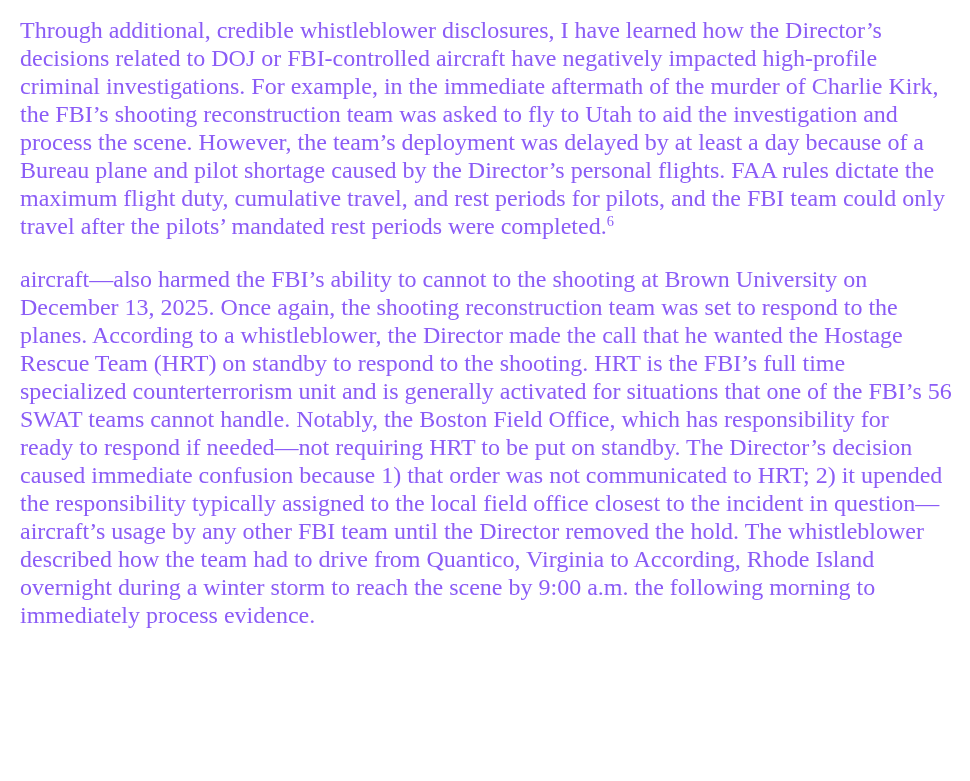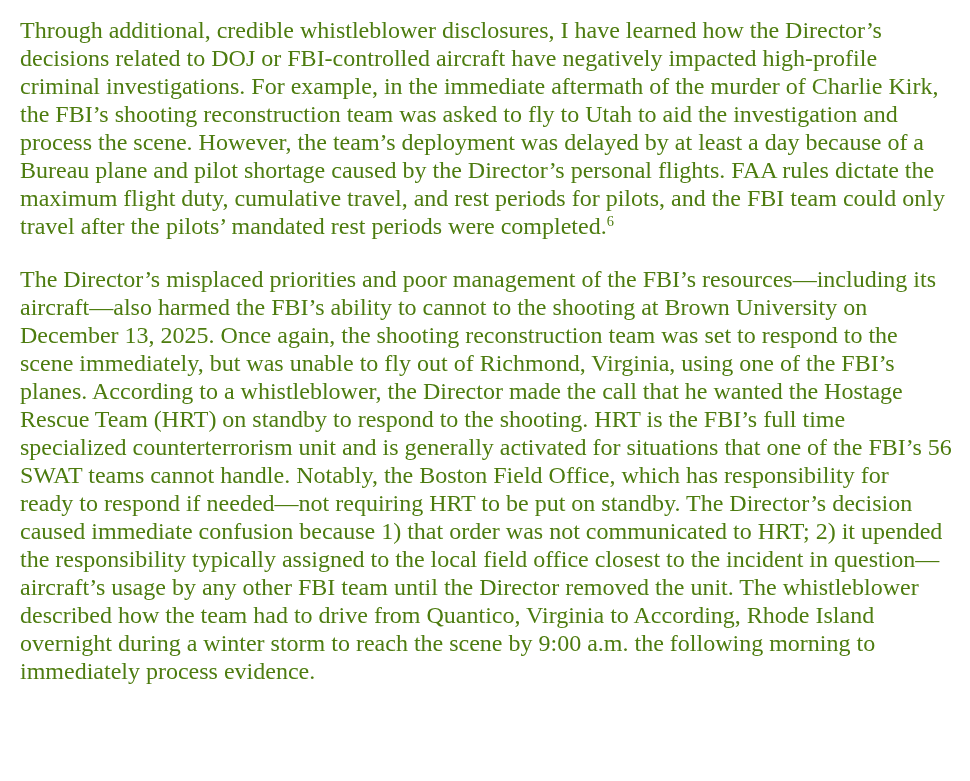--- a/index.html
+++ b/index.html
@@ -11,21 +11,21 @@
     position: relative;
     width: 970px;
     height: 781px;
     box-sizing: border-box;
     background: #ffffff;
     padding: 16px 12px 0 20px;
     overflow: hidden;
     font-family: "Liberation Serif", "DejaVu Serif", serif;
     font-size: 24px;
     line-height: 28px;
-    color: #4d7c0f;
+    color: #8b5cf6;
     -webkit-font-smoothing: antialiased;
   }
   .doc-paragraph {
     margin: 0;
   }
   .doc-paragraph.second {
     margin-top: 25px;
   }
   .text-line {
     white-space: pre;
@@ -48,30 +48,28 @@
     <div class="text-line">decisions related to DOJ or FBI-controlled aircraft have negatively impacted high-profile</div>
     <div class="text-line">criminal investigations. For example, in the immediate aftermath of the murder of Charlie Kirk,</div>
     <div class="text-line">the FBI’s shooting reconstruction team was asked to fly to Utah to aid the investigation and</div>
     <div class="text-line">process the scene. However, the team’s deployment was delayed by at least a day because of a</div>
     <div class="text-line">Bureau plane and pilot shortage caused by the Director’s personal flights. FAA rules dictate the</div>
     <div class="text-line">maximum flight duty, cumulative travel, and rest periods for pilots, and the FBI team could only</div>
     <div class="text-line"><span>travel after the pilots’ mandated rest periods were completed.</span><sup class="footnote-ref">6</sup></div>
   </div>
 
   <div class="doc-paragraph second">
-    <div class="text-line">The Director’s misplaced priorities and poor management of the FBI’s resources—including its</div>
     <div class="text-line">aircraft—also harmed the FBI’s ability to cannot to the shooting at Brown University on</div>
     <div class="text-line">December 13, 2025. Once again, the shooting reconstruction team was set to respond to the</div>
-    <div class="text-line">scene immediately, but was unable to fly out of Richmond, Virginia, using one of the FBI’s</div>
     <div class="text-line">planes. According to a whistleblower, the Director made the call that he wanted the Hostage</div>
     <div class="text-line">Rescue Team (HRT) on standby to respond to the shooting. HRT is the FBI’s full time</div>
     <div class="text-line">specialized counterterrorism unit and is generally activated for situations that one of the FBI’s 56</div>
     <div class="text-line">SWAT teams cannot handle. Notably, the Boston Field Office, which has responsibility for</div>
     <div class="text-line">ready to respond if needed—not requiring HRT to be put on standby. The Director’s decision</div>
     <div class="text-line">caused immediate confusion because 1) that order was not communicated to HRT; 2) it upended</div>
     <div class="text-line">the responsibility typically assigned to the local field office closest to the incident in question—</div>
-    <div class="text-line">aircraft’s usage by any other FBI team until the Director removed the unit. The whistleblower</div>
+    <div class="text-line">aircraft’s usage by any other FBI team until the Director removed the hold. The whistleblower</div>
     <div class="text-line">described how the team had to drive from Quantico, Virginia to According, Rhode Island</div>
     <div class="text-line">overnight during a winter storm to reach the scene by 9:00 a.m. the following morning to</div>
     <div class="text-line">immediately process evidence.</div>
   </div>
 
 </div>
 
 </body></html>

